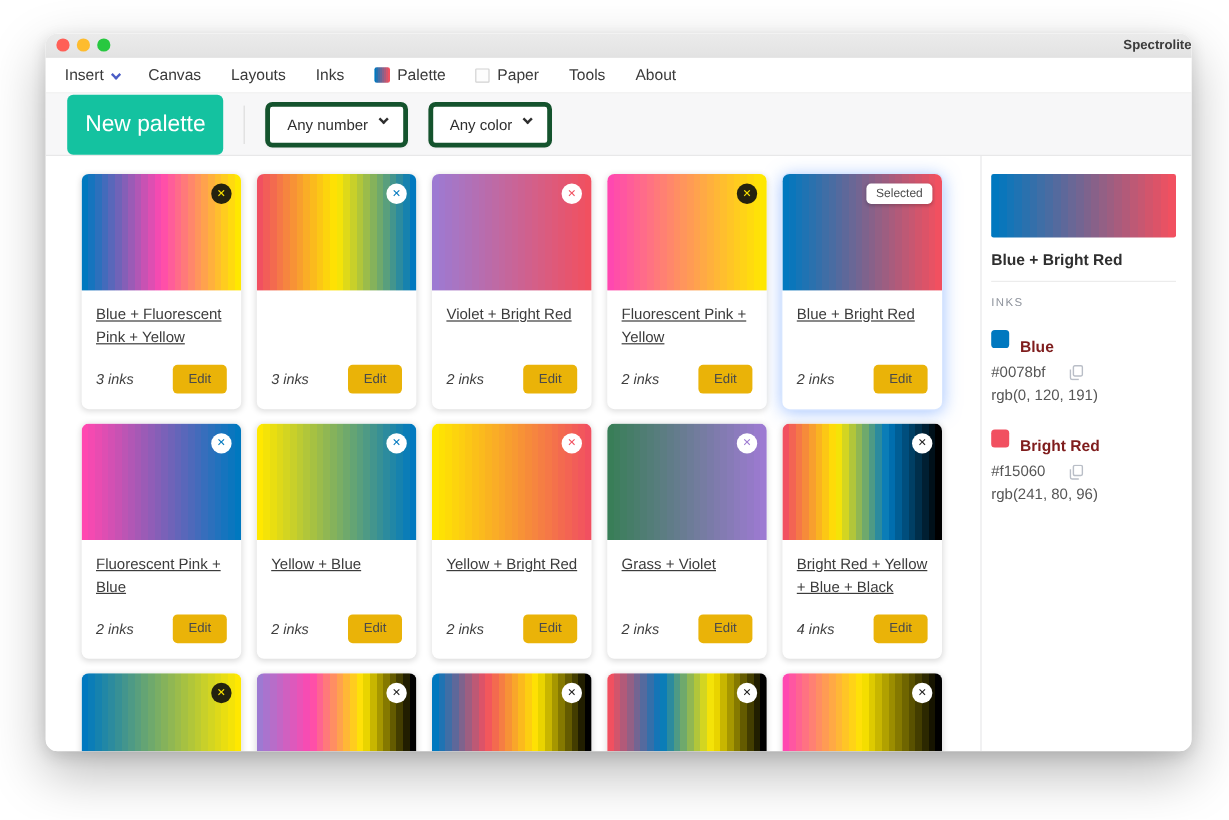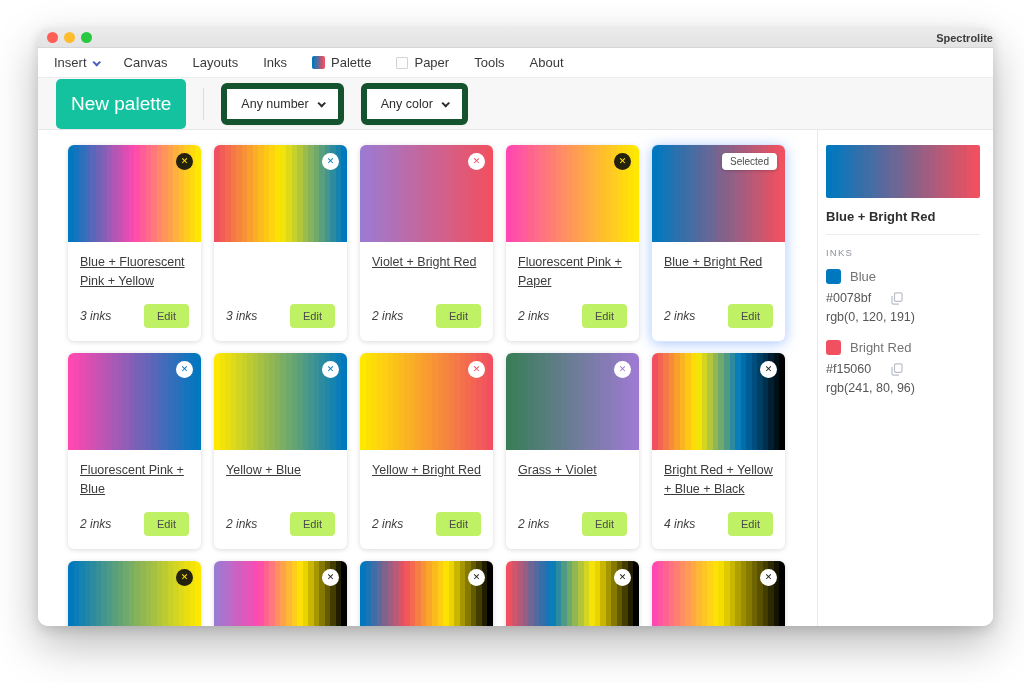--- a/index.html
+++ b/index.html
@@ -22,53 +22,53 @@
   .menubar { height:30px; display:flex; align-items:center; gap:25px; padding:0 16px; background:#fff; border-bottom:1px solid #ececec; }
   .menu-item { display:flex; align-items:center; gap:6px; font-size:13px; color:#3a3a3a; cursor:default; }
   .chev { width:6px; height:6px; border-right:2px solid currentColor; border-bottom:2px solid currentColor; transform:rotate(45deg) translateY(-1px); display:inline-block; }
   .mini-swatch { width:13px; height:13px; border-radius:2px; display:inline-block; }
   .paper-swatch { width:12px; height:12px; border:1px solid #d2d2d2; background:#fdfdfd; border-radius:1px; display:inline-block; }
 
   
   .toolbar { height:52px; display:flex; align-items:center; gap:17px; padding:0 18px; background:#f7f7f8; border-bottom:1px solid #e8e8e9; }
   .btn-primary { border:none; border-radius:5px; padding:14px 15px; font-size:19px; color:#fff; font-family:inherit; cursor:pointer; }
   .vdiv { width:1px; height:32px; background:#dcdcdc; }
-  .dropdown { display:flex; align-items:center; gap:9px; background:#fff; border:6px solid #14532d; border-radius:6px; padding:8px 14px; font-size:12.5px; color:#2e2e2e; box-shadow:0 1px 2px rgba(0,0,0,.04); cursor:pointer; }
+  .dropdown { display:flex; align-items:flex-start; gap:9px; background:#fff; border:4px solid #14532d; border-radius:6px; padding:8px 14px; font-size:12.5px; color:#2e2e2e; box-shadow:0 1px 2px rgba(0,0,0,.04); cursor:pointer; }
   .dropdown .chev { color:#2e2e2e; }
 
   
   .content { display:flex; height:496px; }
   .main { flex:1; overflow:hidden; padding:15px 0 0 30px; background:#fff; }
   .grid { display:grid; grid-template-columns:repeat(5,133px); gap:12px 13px; }
 
   .card { position:relative; width:133px; height:196px; background:#fff; border-radius:6px;
           box-shadow:0 1px 5px rgba(0,0,0,.15); overflow:hidden; display:flex; flex-direction:column; }
   .card.selected { box-shadow:0 0 0 1px #d8e6ff, 0 2px 14px rgba(84,144,255,.55); }
   .swatch { height:97px; flex:none; }
   .close-btn { position:absolute; top:8px; right:8px; width:17px; height:17px; border-radius:50%; border:none;
                display:flex; align-items:center; justify-content:center; font-size:9px; font-weight:700; line-height:1;
                cursor:pointer; padding:0; font-family:inherit; }
   .sel-badge { position:absolute; top:8px; right:8px; background:#fff; border-radius:4px; padding:3px 8px;
                font-size:10px; color:#4a4a4a; box-shadow:0 1px 3px rgba(0,0,0,.2); }
   .card-body { flex:1; display:flex; flex-direction:column; padding:11px 12px 13px; }
   .card-name { font-size:12.5px; color:#3c3c3c; line-height:1.55;text-decoration:underline; }
   .card-foot { margin-top:auto; display:flex; align-items:center; justify-content:space-between; }
   .inks-count { font-size:12px; font-style:italic; color:#3f3f3f; }
-  .edit-btn { background:#bef264; border:none; border-radius:4px; padding:6px 13px; font-size:11px; color:#4a4a4a; font-family:inherit; cursor:pointer; }
+  .edit-btn { background:#eab308; border:none; border-radius:4px; padding:6px 13px; font-size:11px; color:#4a4a4a; font-family:inherit; cursor:pointer; }
 
   
   .sidebar { width:176px; flex:none; border-left:1px solid #e8e8e9; padding:15px 13px 0 8px; background:#fff; }
   .side-strip { height:53px; border-radius:2px; }
   .side-title { font-size:13px; font-weight:700; color:#2f2f2f; margin:11px 0 10px; }
   .side-hr { border:none; border-top:1px solid #ececec; margin:0 0 12px; }
   .side-label { font-size:9.5px; letter-spacing:1.2px; color:#8d929b; margin-bottom:11px; }
   .ink { margin-bottom:16px; }
   .ink-head { display:flex; align-items:center; gap:9px; margin-bottom:7px; }
   .ink-chip { width:15px; height:15px; border-radius:3px; flex:none; }
-  .ink-name { font-size:13px; font-weight:400; color:#737373; }
+  .ink-name { font-size:13px; font-weight:700; color:#7f1d1d;margin-top:12px; }
   .ink-hex { display:flex; align-items:center; gap:20px; font-size:12.5px; color:#565656; margin-bottom:5px; }
   .ink-rgb { font-size:12.5px; color:#565656; }
   .copy-icon { width:12px; height:13px; color:#b9bec7; cursor:pointer; }
 </style>
 </head>
 <body>
 
 <div class="stage">
   <div class="window">
 
@@ -163,21 +163,21 @@
         <button class="edit-btn">Edit</button>
       </div>
     </div>
   </div>
 
   <div class="card">
     <div class="swatch" style="background: linear-gradient(90deg, rgb(255, 72, 176) 0%, rgb(255, 72, 176) 4.17%, rgb(255, 79, 168) 4.17%, rgb(255, 79, 168) 8.33%, rgb(255, 86, 161) 8.33%, rgb(255, 86, 161) 12.5%, rgb(255, 93, 153) 12.5%, rgb(255, 93, 153) 16.67%, rgb(255, 100, 145) 16.67%, rgb(255, 100, 145) 20.83%, rgb(255, 107, 138) 20.83%, rgb(255, 107, 138) 25%, rgb(255, 114, 130) 25%, rgb(255, 114, 130) 29.17%, rgb(255, 121, 122) 29.17%, rgb(255, 121, 122) 33.33%, rgb(255, 128, 115) 33.33%, rgb(255, 128, 115) 37.5%, rgb(255, 135, 107) 37.5%, rgb(255, 135, 107) 41.67%, rgb(255, 142, 99) 41.67%, rgb(255, 142, 99) 45.83%, rgb(255, 149, 92) 45.83%, rgb(255, 149, 92) 50%, rgb(255, 155, 84) 50%, rgb(255, 155, 84) 54.17%, rgb(255, 162, 77) 54.17%, rgb(255, 162, 77) 58.33%, rgb(255, 169, 69) 58.33%, rgb(255, 169, 69) 62.5%, rgb(255, 176, 61) 62.5%, rgb(255, 176, 61) 66.67%, rgb(255, 183, 54) 66.67%, rgb(255, 183, 54) 70.83%, rgb(255, 190, 46) 70.83%, rgb(255, 190, 46) 75%, rgb(255, 197, 38) 75%, rgb(255, 197, 38) 79.17%, rgb(255, 204, 31) 79.17%, rgb(255, 204, 31) 83.33%, rgb(255, 211, 23) 83.33%, rgb(255, 211, 23) 87.5%, rgb(255, 218, 15) 87.5%, rgb(255, 218, 15) 91.67%, rgb(255, 225, 8) 91.67%, rgb(255, 225, 8) 95.83%, rgb(255, 232, 0) 95.83%, rgb(255, 232, 0) 100%);"></div>
     <button class="close-btn" style="background: rgb(36, 34, 15); color: rgb(255, 232, 0);">✕</button>
 
     <div class="card-body">
-      <div class="card-name">Fluorescent Pink + Paper</div>
+      <div class="card-name">Fluorescent Pink + Yellow</div>
       <div class="card-foot">
         <span class="inks-count">2 inks</span>
         <button class="edit-btn">Edit</button>
       </div>
     </div>
   </div>
 
   <div class="card selected">
     <div class="swatch" style="background: linear-gradient(90deg, rgb(0, 120, 191) 0%, rgb(0, 120, 191) 4.17%, rgb(10, 118, 187) 4.17%, rgb(10, 118, 187) 8.33%, rgb(21, 117, 183) 8.33%, rgb(21, 117, 183) 12.5%, rgb(31, 115, 179) 12.5%, rgb(31, 115, 179) 16.67%, rgb(42, 113, 174) 16.67%, rgb(42, 113, 174) 20.83%, rgb(52, 111, 170) 20.83%, rgb(52, 111, 170) 25%, rgb(63, 110, 166) 25%, rgb(63, 110, 166) 29.17%, rgb(73, 108, 162) 29.17%, rgb(73, 108, 162) 33.33%, rgb(84, 106, 158) 33.33%, rgb(84, 106, 158) 37.5%, rgb(94, 104, 154) 37.5%, rgb(94, 104, 154) 41.67%, rgb(105, 103, 150) 41.67%, rgb(105, 103, 150) 45.83%, rgb(115, 101, 146) 45.83%, rgb(115, 101, 146) 50%, rgb(126, 99, 141) 50%, rgb(126, 99, 141) 54.17%, rgb(136, 97, 137) 54.17%, rgb(136, 97, 137) 58.33%, rgb(147, 96, 133) 58.33%, rgb(147, 96, 133) 62.5%, rgb(157, 94, 129) 62.5%, rgb(157, 94, 129) 66.67%, rgb(168, 92, 125) 66.67%, rgb(168, 92, 125) 70.83%, rgb(178, 90, 121) 70.83%, rgb(178, 90, 121) 75%, rgb(189, 89, 117) 75%, rgb(189, 89, 117) 79.17%, rgb(199, 87, 113) 79.17%, rgb(199, 87, 113) 83.33%, rgb(210, 85, 108) 83.33%, rgb(210, 85, 108) 87.5%, rgb(220, 83, 104) 87.5%, rgb(220, 83, 104) 91.67%, rgb(231, 82, 100) 91.67%, rgb(231, 82, 100) 95.83%, rgb(241, 80, 96) 95.83%, rgb(241, 80, 96) 100%);"></div>
 

